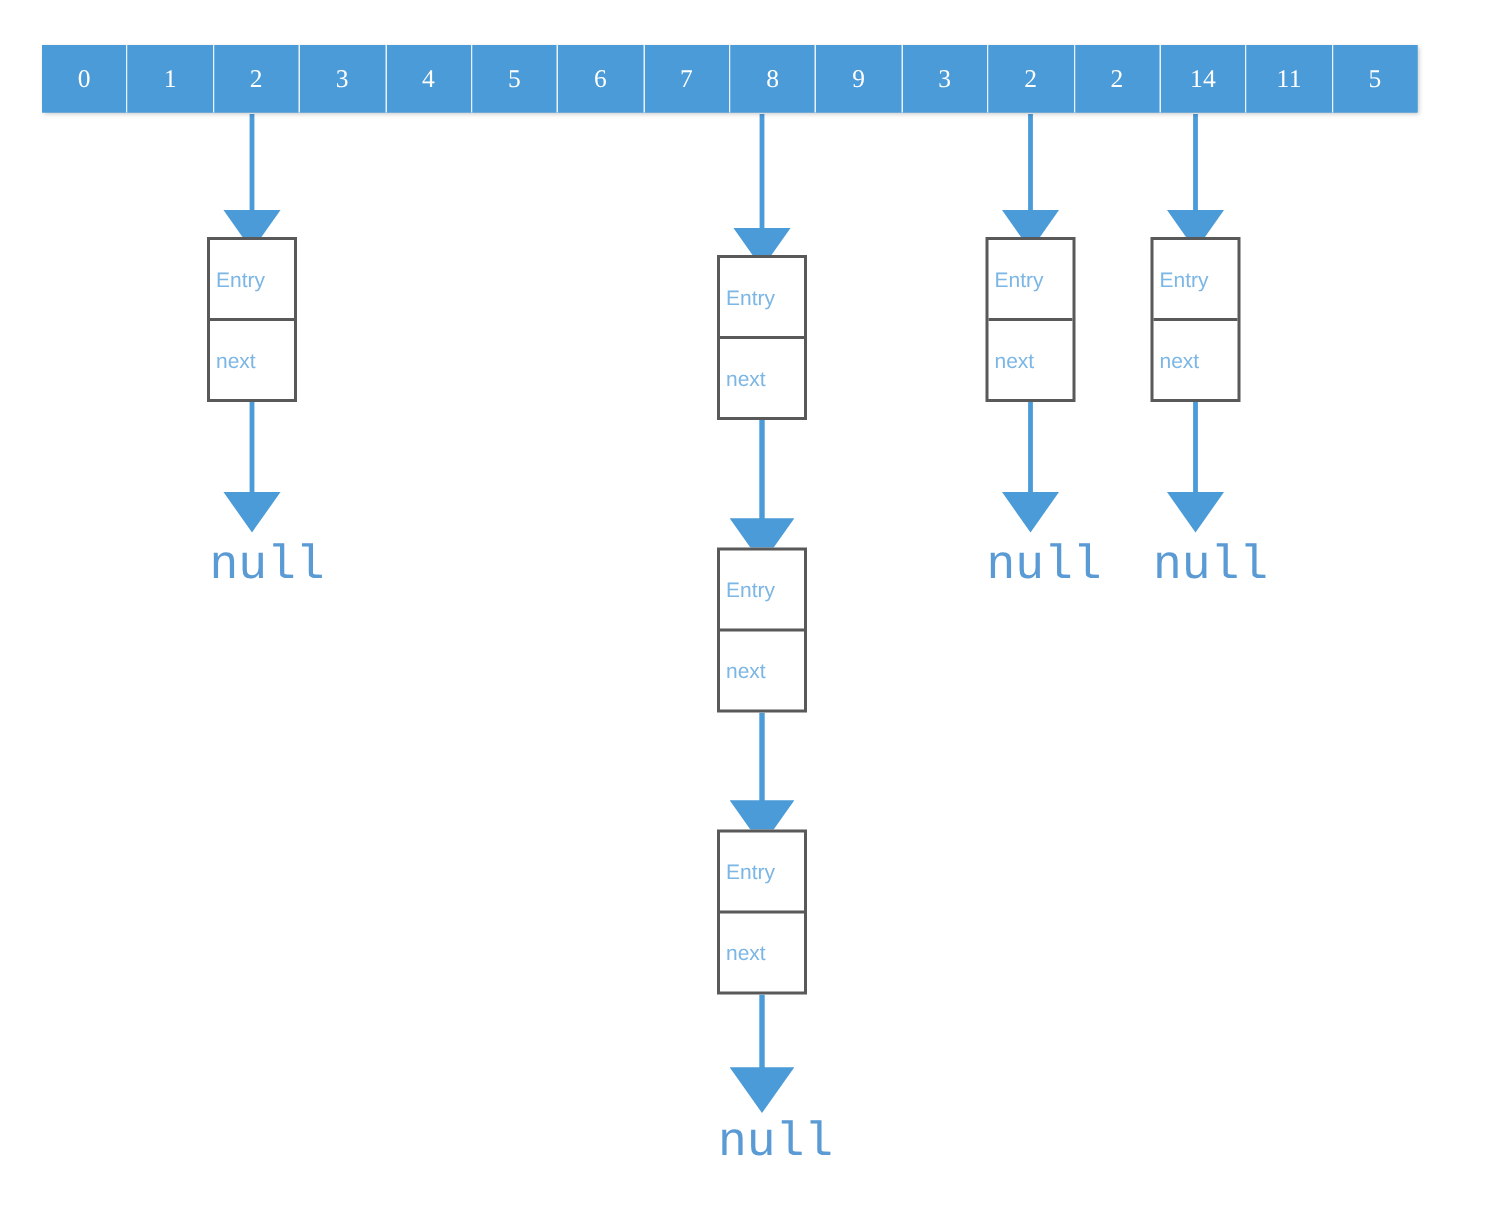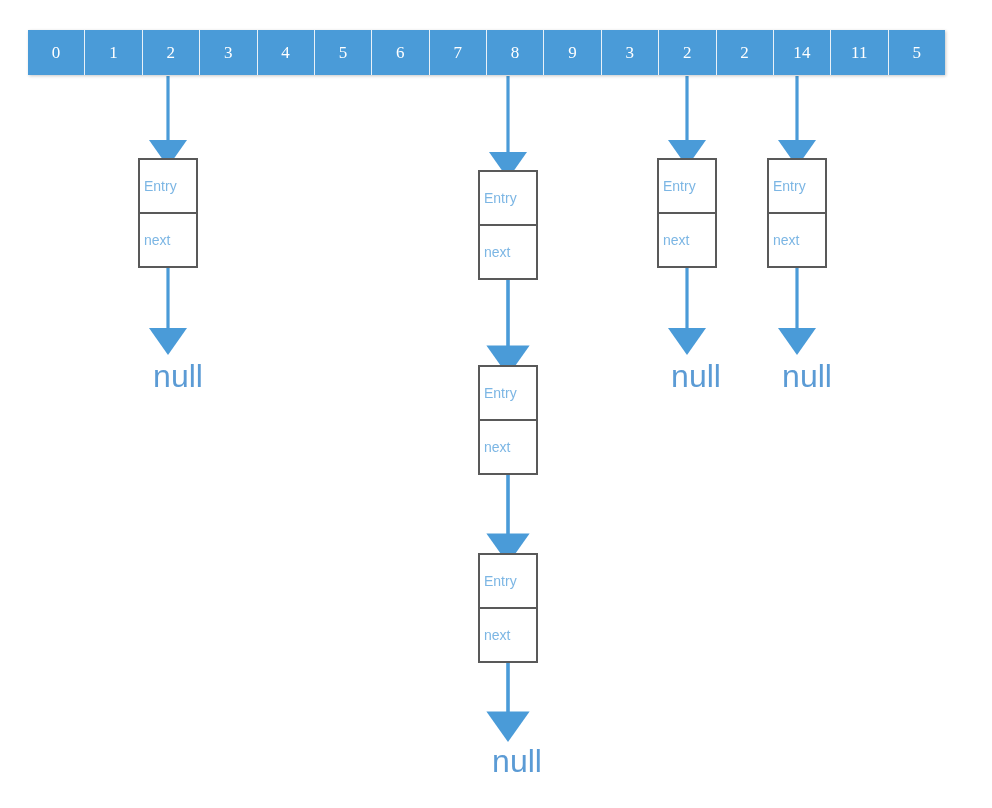--- a/index.html
+++ b/index.html
@@ -70,21 +70,21 @@
   }
   .entry-node .cell-top {
     border-bottom: 2px solid #595959;
   }
 
   
   .null-label {
     position: absolute;
     color: #5b9bd5;
     font-size: 32px;
-    font-family: Liberation Sans, sans-serif;
+    font-family: Liberation Mono, monospace;
     white-space: nowrap;
     transform: translateX(-50%);
   }
 
   svg#arrows {
     position: absolute;
     left: 0; top: 0;
     width: 992px;
     height: 808px;
     pointer-events: none;

